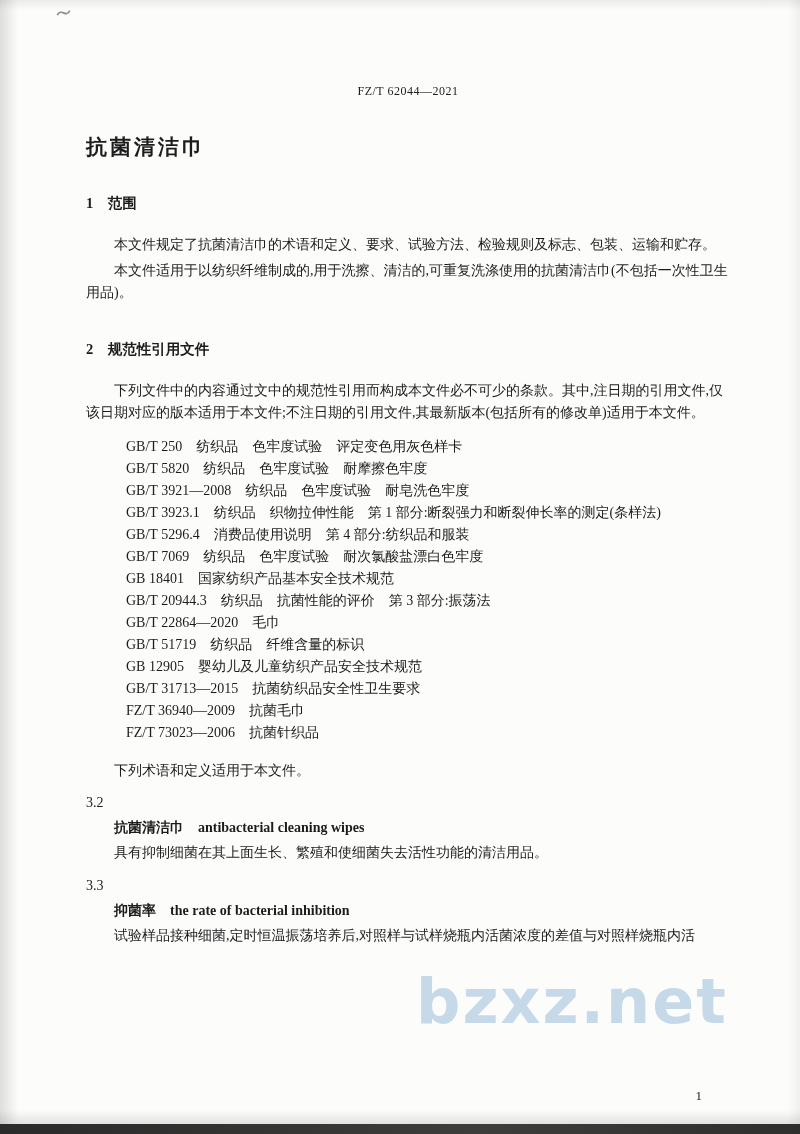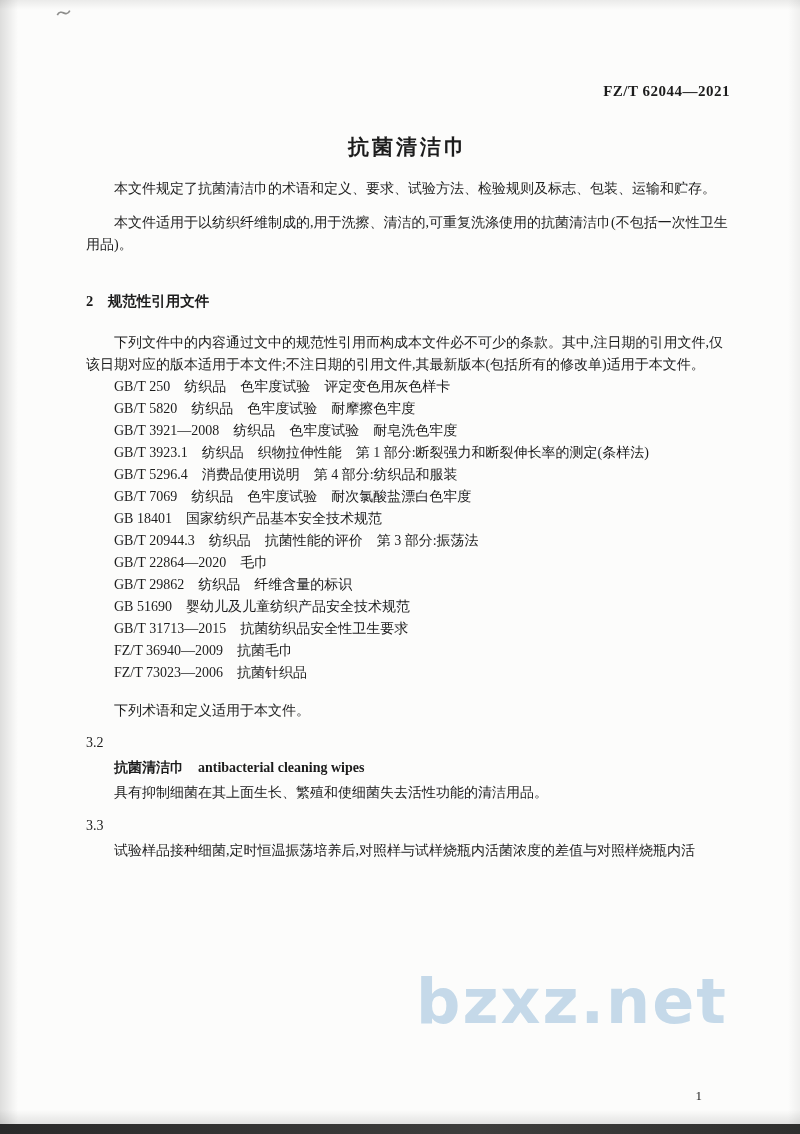--- a/index.html
+++ b/index.html
@@ -29,31 +29,31 @@
   .corner-mark { position:absolute; left:56px; top:4px; color:#8d8d8b;
                  font-size:16px; transform:rotate(-12deg); }
 
   .content {
     position: relative;
     padding: 80px 70px 0 86px;
     font-size: 14px;
     line-height: 22px;
   }
 
-  .std-num { text-align: right; font-size: 15px; font-weight: 700; letter-spacing: 0.5px; }
+  .std-num { text-align: center; font-size: 12px; font-weight: 400; letter-spacing: 0.5px; }
 
-  .title   { margin: 34px 0 0; text-align: center; font-size: 21px;
+  .title   { margin: 34px 0 0; font-size: 21px;
              font-weight: bold; letter-spacing: 3px; }
 
   .sec-heading { margin: 34px 0 0; font-size: 14.5px; font-weight: bold; line-height: 22px; }
 
   .para { margin: 20px 0 0; text-indent: 2em; }
-  .para + .para { margin-top: 12px; }
+  .para + .para { margin-top: 4px; }
 
-  .ref-list { margin: 0; padding: 0; }
+  .ref-list { margin: 12px; padding: 0; }
   .ref { padding-left: 2em; line-height: 22px; }
 
   .terms-intro { margin: 16px 0 0; text-indent: 2em; }
 
   .term-num   { margin-top: 8px; line-height: 25px; }
   .term-title { padding-left: 2em; line-height: 25px; font-weight: bold; }
   .term-def   { padding-left: 2em; line-height: 25px; }
 
   .page-number { position: absolute; top: 1088px; right: 98px; font-size: 13px; }
 
@@ -77,57 +77,59 @@
 
   <span class="corner-mark">〜</span>
 
   <div class="content">
 
     <div class="std-num">FZ/T 62044—2021</div>
 
     <h1 class="title">抗菌清洁巾</h1>
 
     <section>
+      <h2 class="sec-heading">1　范围</h2>
       <p class="para">本文件规定了抗菌清洁巾的术语和定义、要求、试验方法、检验规则及标志、包装、运输和贮存。</p>
       <p class="para">本文件适用于以纺织纤维制成的,用于洗擦、清洁的,可重复洗涤使用的抗菌清洁巾(不包括一次性卫生用品)。</p>
     </section>
 
     <section>
       <h2 class="sec-heading">2　规范性引用文件</h2>
       <p class="para">下列文件中的内容通过文中的规范性引用而构成本文件必不可少的条款。其中,注日期的引用文件,仅该日期对应的版本适用于本文件;不注日期的引用文件,其最新版本(包括所有的修改单)适用于本文件。</p>
       <div class="ref-list">
         <div class="ref">GB/T 250　纺织品　色牢度试验　评定变色用灰色样卡</div>
         <div class="ref">GB/T 5820　纺织品　色牢度试验　耐摩擦色牢度</div>
         <div class="ref">GB/T 3921—2008　纺织品　色牢度试验　耐皂洗色牢度</div>
         <div class="ref">GB/T 3923.1　纺织品　织物拉伸性能　第 1 部分:断裂强力和断裂伸长率的测定(条样法)</div>
         <div class="ref">GB/T 5296.4　消费品使用说明　第 4 部分:纺织品和服装</div>
         <div class="ref">GB/T 7069　纺织品　色牢度试验　耐次氯酸盐漂白色牢度</div>
         <div class="ref">GB 18401　国家纺织产品基本安全技术规范</div>
         <div class="ref">GB/T 20944.3　纺织品　抗菌性能的评价　第 3 部分:振荡法</div>
         <div class="ref">GB/T 22864—2020　毛巾</div>
-        <div class="ref">GB/T 29862　纺织品　纤维含量的标识</div>
-        <div class="ref">GB 51690　婴幼儿及儿童纺织产品安全技术规范</div>
+        <div class="ref">GB/T 51719　纺织品　纤维含量的标识</div>
+        <div class="ref">GB 12905　婴幼儿及儿童纺织产品安全技术规范</div>
         <div class="ref">GB/T 31713—2015　抗菌纺织品安全性卫生要求</div>
         <div class="ref">FZ/T 36940—2009　抗菌毛巾</div>
         <div class="ref">FZ/T 73023—2006　抗菌针织品</div>
       </div>
     </section>
 
     <section>
       <p class="terms-intro">下列术语和定义适用于本文件。</p>
 
 
       <div class="term-block">
         <div class="term-num">3.2</div>
         <div class="term-title">抗菌清洁巾　antibacterial cleaning wipes</div>
         <div class="term-def">具有抑制细菌在其上面生长、繁殖和使细菌失去活性功能的清洁用品。</div>
       </div>
 
       <div class="term-block">
         <div class="term-num">3.3</div>
+        <div class="term-title">抑菌率　the rate of bacterial inhibition</div>
         <div class="term-def">试验样品接种细菌,定时恒温振荡培养后,对照样与试样烧瓶内活菌浓度的差值与对照样烧瓶内活</div>
       </div>
     </section>
 
   </div>
 
   <div class="watermark" style="color: rgb(143, 184, 216);">bzxz.net</div>
 
   <div class="page-number">1</div>
 

